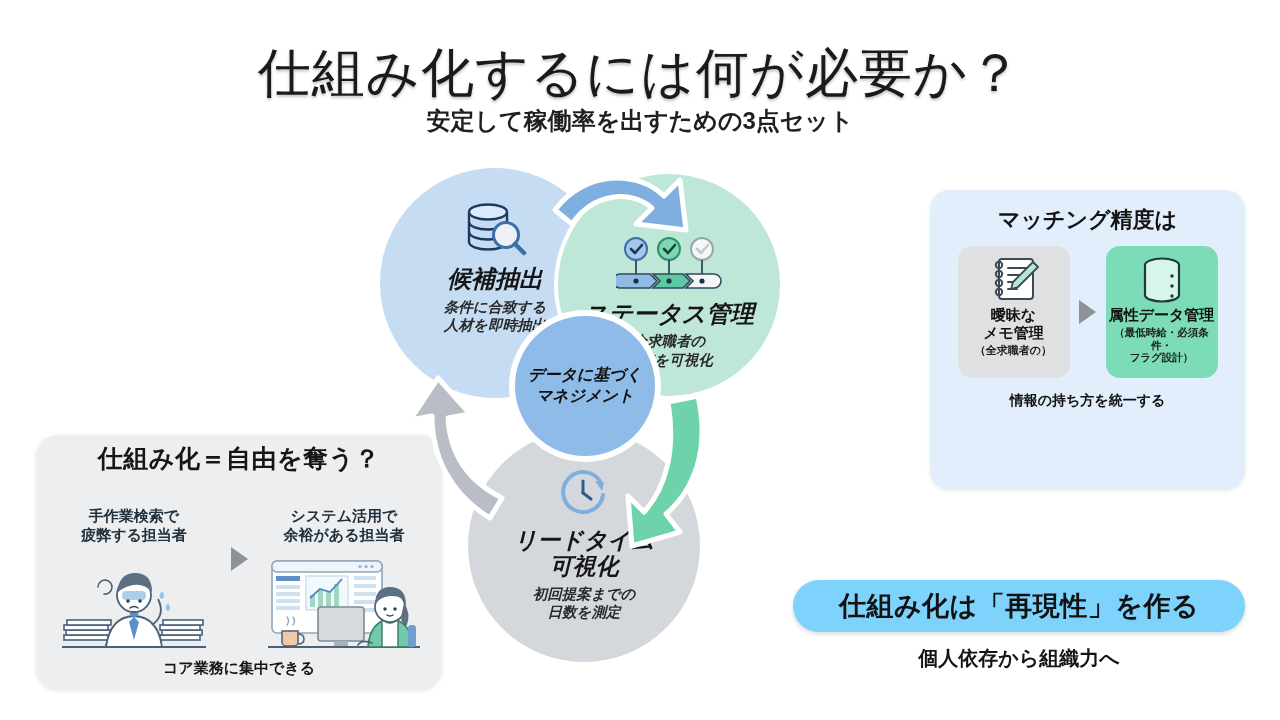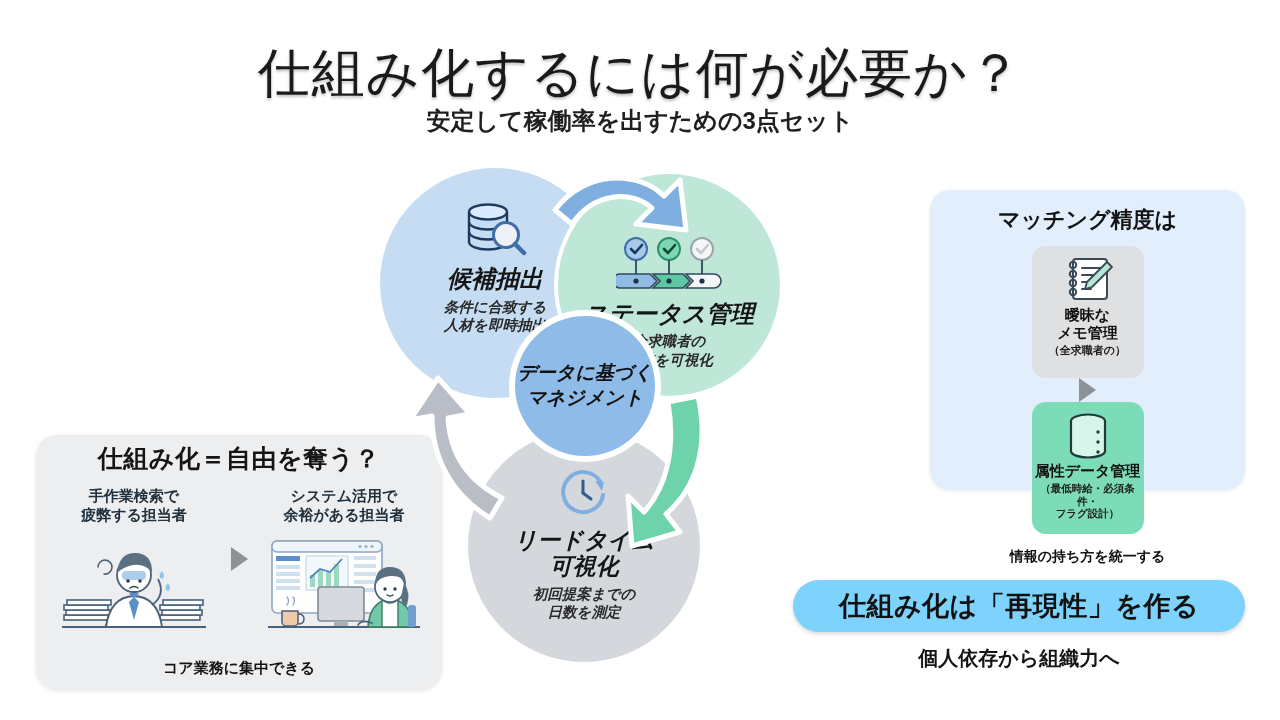--- a/index.html
+++ b/index.html
@@ -43,38 +43,38 @@
   .node-title.two-line { font-size: 23px; }
   .node-desc  { font-size: 14.5px; font-weight: 700; color: #2a2a2a; line-height: 1.28; margin-top: 5px; }
 
   .node-center {
     position: absolute; left: 135px; top: 148px; width: 140px; height: 140px;
     border-radius: 50%; background: #8fbbe8;
     box-shadow: 0 0 0 6px #ffffff;
     display: flex; flex-direction: column; align-items: center; justify-content: center;
     text-align: center; z-index: 6;
   }
-  .node-center span { font-size: 19px; font-weight: 700; color: #101010; line-height: 1.3; }
+  .node-center span { font-size: 16px; font-weight: 700; color: #101010; line-height: 1.3; }
 
   .arrow-layer { position: absolute; left: 0; top: 0; width: 420px; height: 500px; z-index: 5; pointer-events: none; }
 
   .icon-box { height: 62px; display:flex; align-items:center; justify-content:center; }
 
   
   .card-left {
     position: absolute; left: 36px; top: 435px; width: 406px; height: 255px;
     background: #eceef0; border-radius: 22px;
     box-shadow: 0 1px 4px rgba(0,0,0,.10);
   }
   .card-left-title {
     text-align: center; font-size: 25px; font-weight: 700; color: #151515;
     margin-top: 7px; letter-spacing: .5px;
   }
   .lr-row { display: flex; align-items: flex-start; margin-top: 12px; padding: 0 14px; }
-  .lr-col { width: 168px; text-align: center; }
+  .lr-col { width: 168px; text-align: center; margin-top: 20px; }
   .lr-col-cap { font-size: 15px; font-weight: 700; color: #20303c; line-height: 1.25; }
   .lr-arrow { width: 42px; display: flex; align-items: center; justify-content: center; padding-top: 60px; }
   .tri-right {
     width: 0; height: 0;
     border-left: 17px solid #8c9296;
     border-top: 12px solid transparent;
     border-bottom: 12px solid transparent;
   }
   .card-left-foot {
     text-align: center; font-size: 15px; font-weight: 700; color: #151515;
@@ -84,21 +84,21 @@
   
   .card-right {
     position: absolute; left: 930px; top: 190px; width: 315px; height: 300px;
     background: #e2eefb; border-radius: 20px;
     box-shadow: 0 1px 4px rgba(0,0,0,.08);
   }
   .card-right-title {
     text-align: center; font-size: 22px; font-weight: 700; color: #141414;
     line-height: 1.28; padding-top: 16px;
   }
-  .rr-row { display: flex; align-items: center; justify-content: center; margin-top: 12px; flex-direction: column; }
+  .rr-row { display: flex; align-items: center; justify-content: center; margin-top: 12px; }
   .tile {
     width: 112px; height: 132px; border-radius: 14px;
     display: flex; flex-direction: column; align-items: center; justify-content: flex-start;
     padding-top: 8px; text-align: center;
   }
   .tile-grey  { background: #dfe0e2; }
   .tile-green { background: #7ddcb8; }
   .tile-label { font-size: 15px; font-weight: 700; color: #111; line-height: 1.2; margin-top: 2px; }
   .tile-sub   { font-size: 11px; font-weight: 700; color: #1a1a1a; line-height: 1.2; margin-top: 2px; }
   .tile-sub.small { font-size: 10.5px; }

